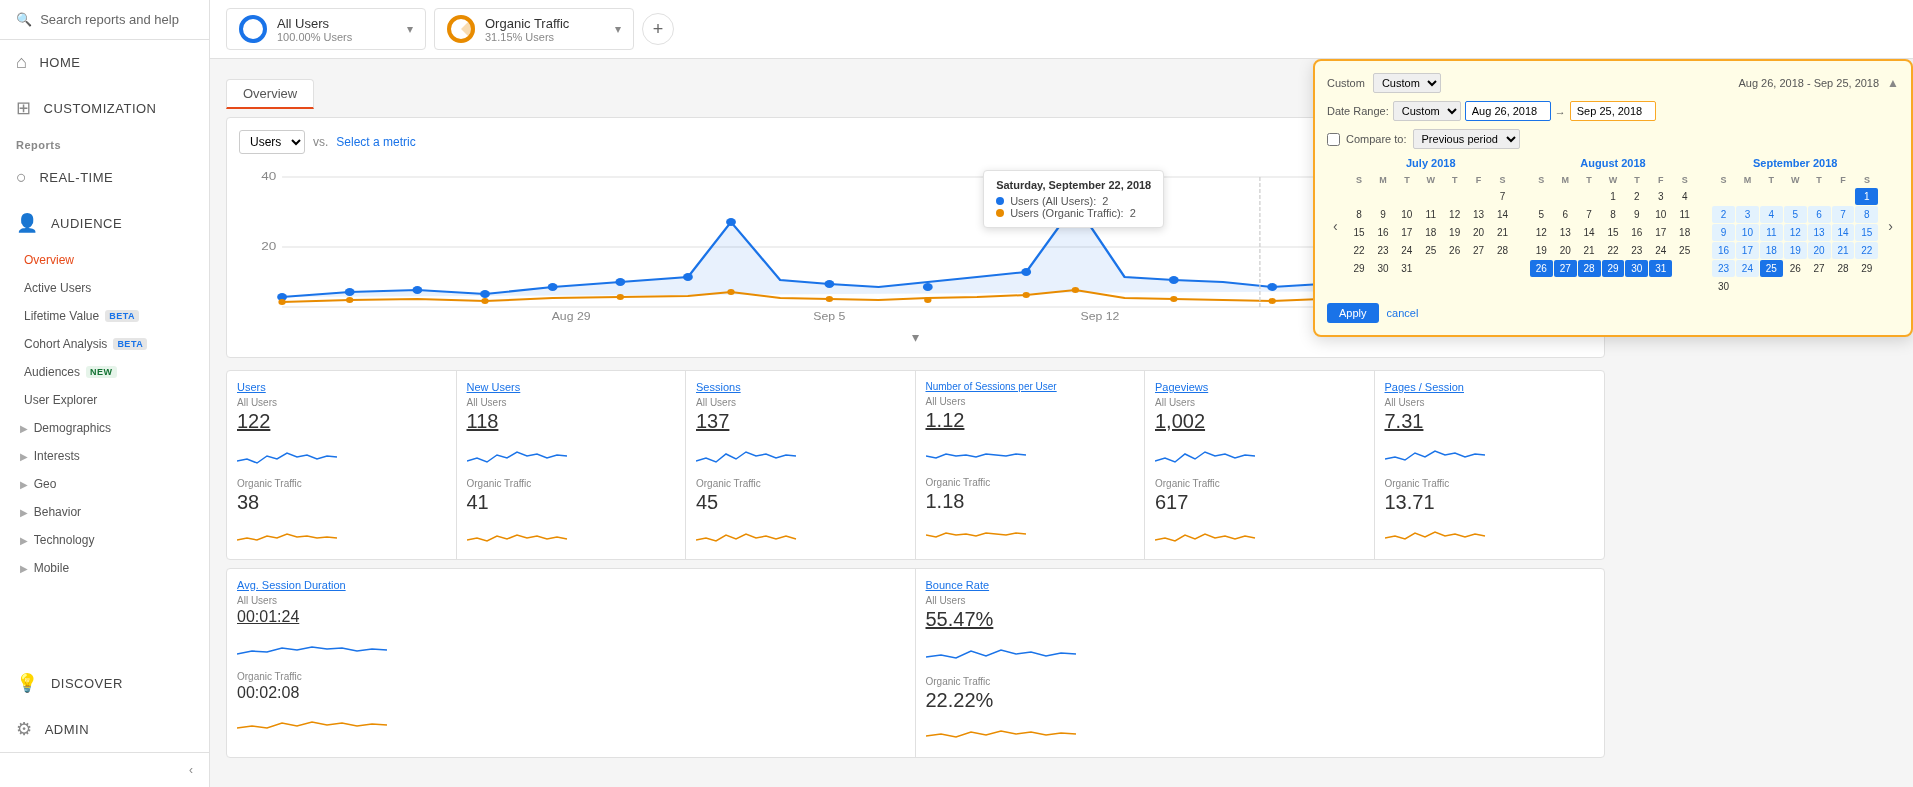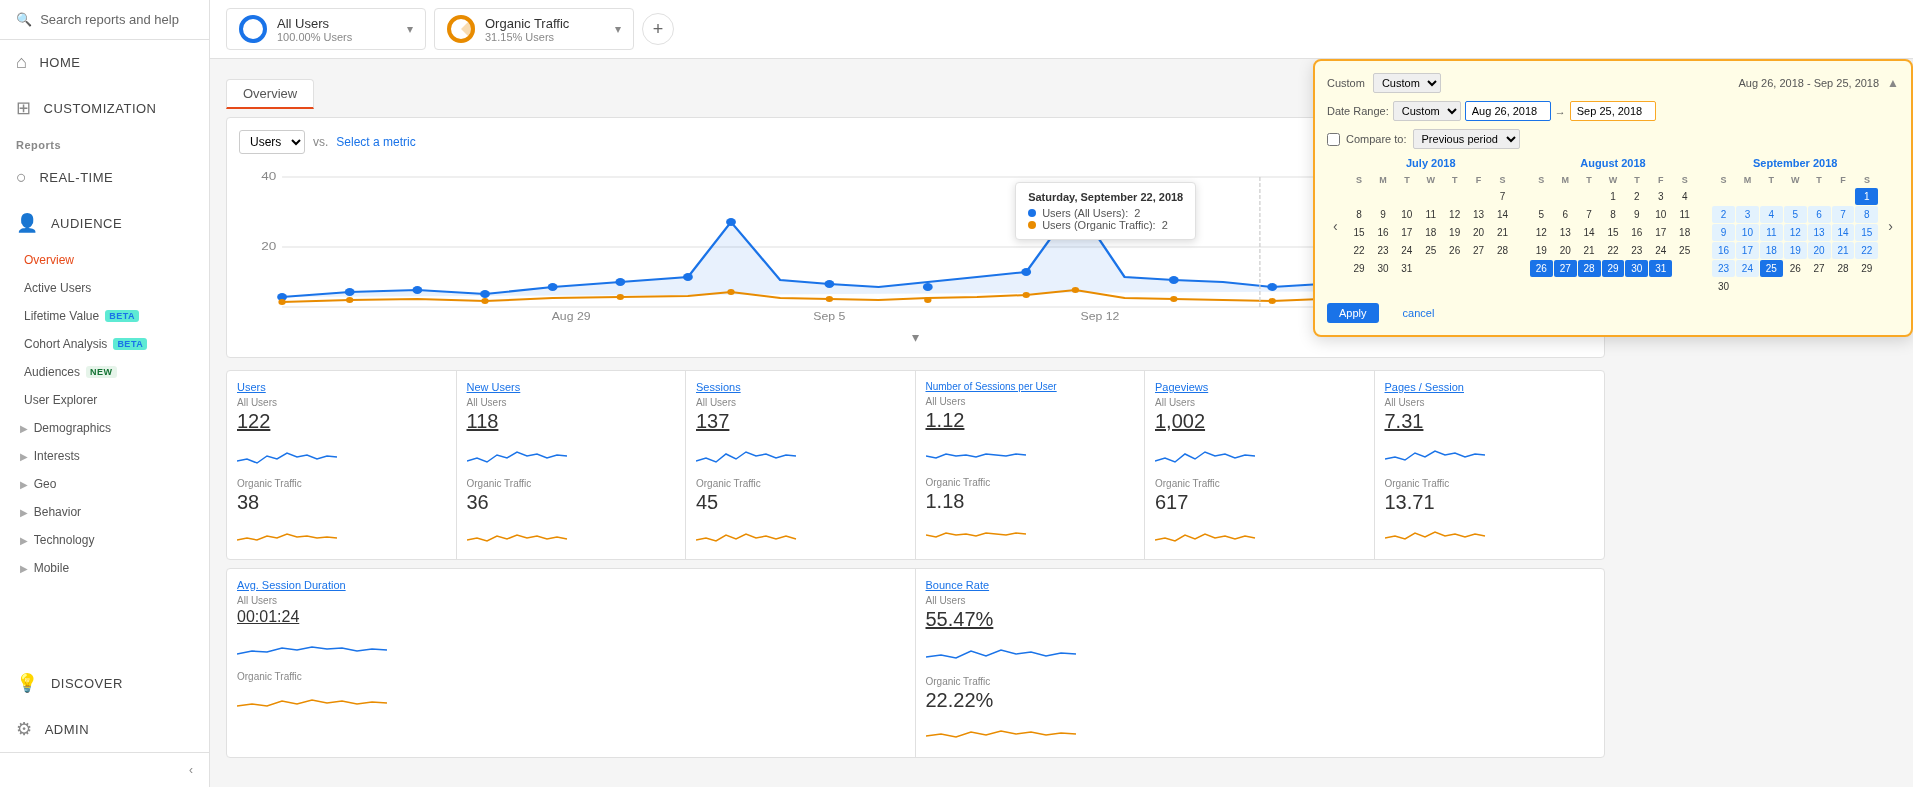--- a/index.html
+++ b/index.html
@@ -52,21 +52,21 @@
     }
     .sidebar-sub-item.active { color: #e64a19; font-weight: 500; }
     .sidebar-sub-item.has-badge { display: flex; align-items: center; gap: 6px; }
     .badge {
       font-size: 9px;
       padding: 1px 4px;
       border-radius: 3px;
       font-weight: 700;
       letter-spacing: 0.5px;
     }
-    .badge-beta { background: #5eead4; color: #1a73e8; }
+    .badge-beta { background: #e5e5e5; color: #1a73e8; }
     .badge-new { background: #e6f4ea; color: #137333; }
     .sidebar-arrow-item {
       display: flex;
       align-items: center;
       padding: 7px 16px 7px 20px;
       font-size: 12px;
       color: #555;
       cursor: pointer;
       gap: 6px;
     }
@@ -249,21 +249,21 @@
     .compare-row {
       display: flex;
       align-items: center;
       gap: 6px;
       margin-bottom: 8px;
       font-size: 11px;
       color: #555;
     }
     .date-picker-actions {
       display: flex;
-      gap: 24px;
+      gap: 8px;
     }
     .apply-btn {
       background: #1a73e8;
       color: #fff;
       border: none;
       border-radius: 3px;
       padding: 4px 12px;
       font-size: 11px;
       cursor: pointer;
     }
@@ -779,21 +779,21 @@
 
               <text x="270" y="158" font-size="10" fill="#888" text-anchor="middle">Aug 29</text>
               <text x="480" y="158" font-size="10" fill="#888" text-anchor="middle">Sep 5</text>
               <text x="700" y="158" font-size="10" fill="#888" text-anchor="middle">Sep 12</text>
               <text x="920" y="158" font-size="10" fill="#888" text-anchor="middle">Sep 19</text>
 
               <line x1="830" y1="15" x2="830" y2="145" stroke="#ccc" stroke-width="1" stroke-dasharray="4,2"></line>
             </svg>
 
             
-            <div class="chart-tooltip" style="left:55%;top:20px;margin-left:32px;">
+            <div class="chart-tooltip" style="left:55%;top:8px;">
               <div class="tooltip-title">Saturday, September 22, 2018</div>
               <div class="tooltip-row">
                 <div class="tooltip-dot-blue"></div>
                 <span>Users (All Users):</span>
                 <span>2</span>
               </div>
               <div class="tooltip-row">
                 <div class="tooltip-dot-orange"></div>
                 <span>Users (Organic Traffic):</span>
                 <span>2</span>
@@ -824,21 +824,21 @@
           </div>
 
           <div style="padding:10px;border-right:1px solid #e0e0e0;">
             <div class="metric-title">New Users</div>
             <div class="metric-label">All Users</div>
             <div class="metric-value">118</div>
             <svg width="100%" height="28">
                 <polyline points="0,20 10,17 20,21 30,14 40,17 50,11 60,15 70,13 80,17 90,14 100,15" fill="none" stroke="#1a73e8" stroke-width="1.5"></polyline>
               </svg>
             <div class="metric-label-2">Organic Traffic</div>
-            <div class="metric-value-2">36</div>
+            <div class="metric-value-2">41</div>
             <svg width="100%" height="28">
                 <polyline points="0,22 10,20 20,23 30,18 40,21 50,17 60,20 70,18 80,21 90,19 100,21" fill="none" stroke="#e88b00" stroke-width="1.5"></polyline>
               </svg>
           </div>
 
           <div style="padding:10px;border-right:1px solid #e0e0e0;">
             <div class="metric-title">Sessions</div>
             <div class="metric-label">All Users</div>
             <div class="metric-value">137</div>
             <svg width="100%" height="28">
@@ -896,20 +896,21 @@
 
         <div style="display:grid;grid-template-columns:repeat(2,1fr);background:#fff;border:1px solid #e0e0e0;border-radius:4px;">
           <div style="padding:10px;border-right:1px solid #e0e0e0;">
             <div class="metric-title">Avg. Session Duration</div>
             <div class="metric-label">All Users</div>
             <div class="metric-value" style="font-size:16px;">00:01:24</div>
             <svg width="100%" height="28">
                 <polyline points="0,20 15,17 30,18 45,14 60,16 75,13 90,15 105,14 120,17 135,15 150,16" fill="none" stroke="#1a73e8" stroke-width="1.5"></polyline>
               </svg>
             <div class="metric-label-2">Organic Traffic</div>
+            <div class="metric-value-2" style="font-size:16px;">00:02:08</div>
             <svg width="100%" height="28">
                 <polyline points="0,22 15,20 30,22 45,17 60,20 75,16 90,19 105,17 120,20 135,18 150,19" fill="none" stroke="#e88b00" stroke-width="1.5"></polyline>
               </svg>
           </div>
           <div style="padding:10px;">
             <div class="metric-title">Bounce Rate</div>
             <div class="metric-label">All Users</div>
             <div class="metric-value">55.47%</div>
             <svg width="100%" height="28">
                 <polyline points="0,18 15,16 30,19 45,12 60,17 75,11 90,15 105,13 120,17 135,14 150,15" fill="none" stroke="#1a73e8" stroke-width="1.5"></polyline>

